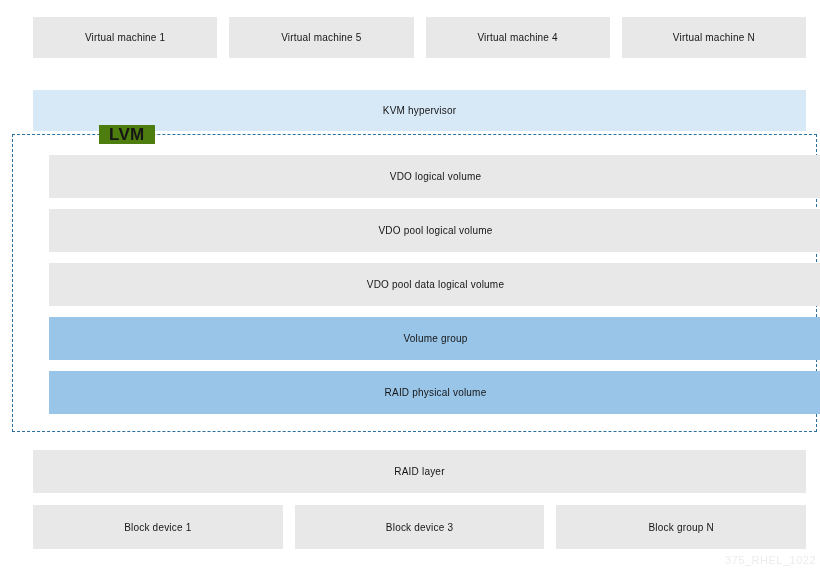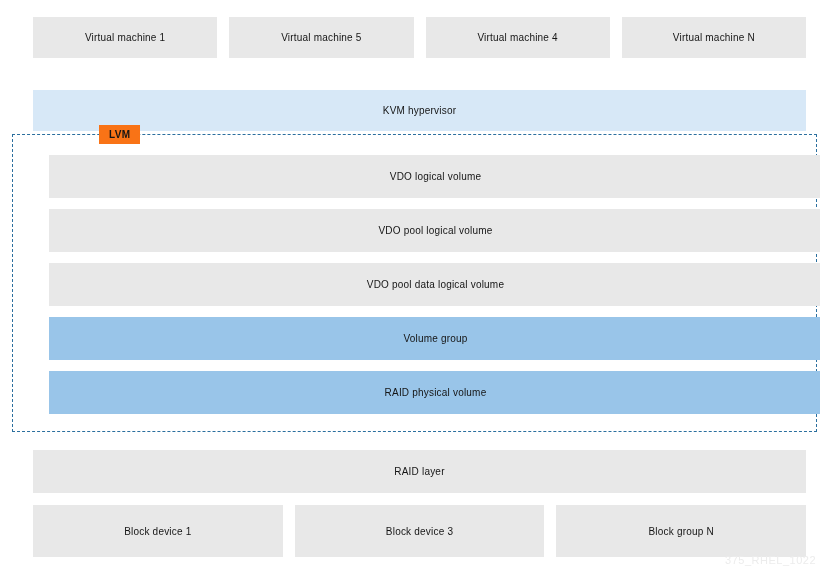--- a/index.html
+++ b/index.html
@@ -20,33 +20,33 @@
 
   .vm-row   { top:17px;  height:41px; }
   .kvm      { position:absolute; left:33px; top:70px; width:773px; height:41px;margin-top:20px; }
 
   .lvm-box  {
     position:absolute; left:12px; top:134px; width:805px; height:298px;
     border:1px dashed #2b6f9e;
   }
   .lvm-label {
     position:absolute; top:-10px; left:86px;
-    background:#f97316; padding:0 10px;
-    font-size:10px; font-weight:700; color:#151515; line-height:19px;
+    background:#4d7c0f; padding:0 10px;
+    font-size:17px; font-weight:700; color:#151515; line-height:19px;
     letter-spacing:0.3px;
   }
   .layer { position:absolute; left:20px; width:773px; height:43px;margin-left:16px; }
   .l0 { top:20px; }
   .l1 { top:74px; }
   .l2 { top:128px; }
   .l3 { top:182px; }
   .l4 { top:236px; }
 
   .raid      { position:absolute; left:33px; top:450px; width:773px; height:43px; }
-  .block-row { top:505px; height:52px; }
+  .block-row { top:505px; height:44px; }
 
   .watermark {
     position:absolute; right:4px; bottom:2px;
     font-size:11px; color:#ececec; letter-spacing:0.5px; font-weight:500;
   }
 </style>
 </head>
 <body>
 
 <div class="canvas">

